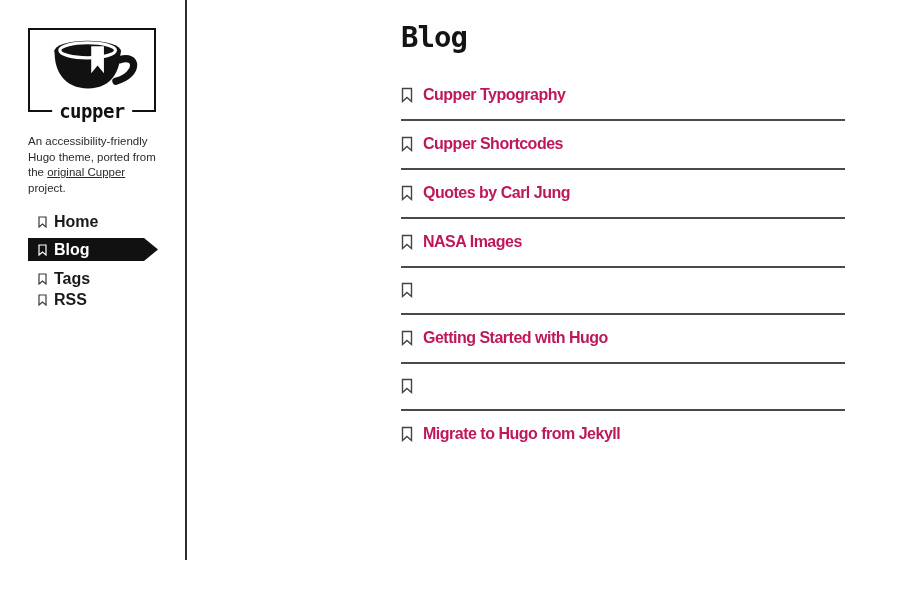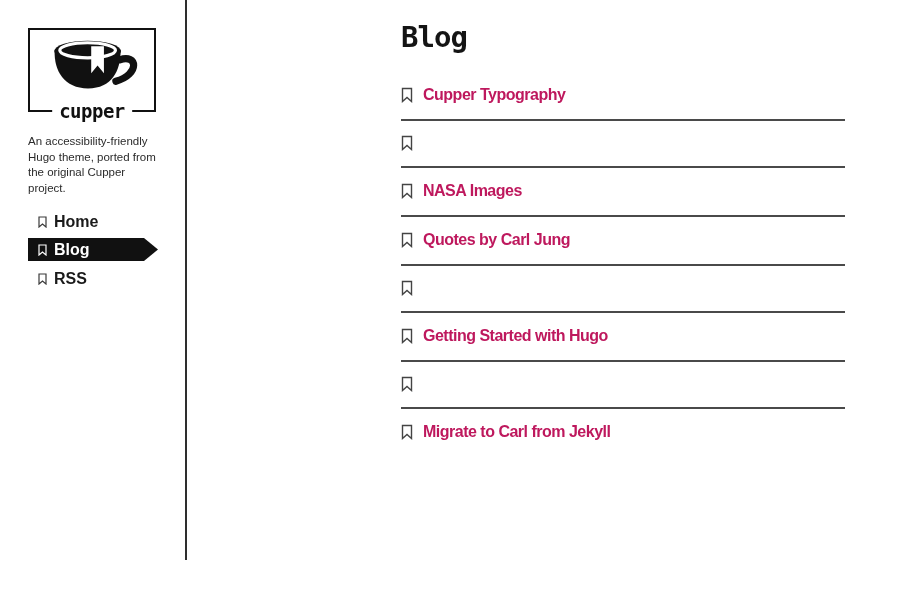--- a/index.html
+++ b/index.html
@@ -43,20 +43,21 @@
 
   .tagline {
     width: 138px;
     font-size: 11.5px;
     line-height: 15.5px;
     color: #2b2b2b;
     margin-bottom: 18px;
   }
   .tagline a {
     color: #2b2b2b;
+    text-decoration: underline;
     cursor: pointer;
   }
 
   .nav { list-style: none; margin-left: 10px; }
   .nav li { margin-bottom: 6px; }
   .nav-link {
     display: flex;
     align-items: center;
     gap: 7px;
     font-size: 16px;
@@ -153,20 +154,30 @@
         <span>Blog</span>
       </a>
     </li>
     <li>
       <a class="nav-link">
         <span class="bm">
           <svg width="9" height="12" viewBox="0 0 9 12">
               <path d="M1,1 h7 v10 l-3.5,-3 -3.5,3 z" fill="none" stroke="#3a3a3a" stroke-width="1.2"></path>
             </svg>
         </span>
+        <span>Tags</span>
+      </a>
+    </li>
+    <li>
+      <a class="nav-link">
+        <span class="bm">
+          <svg width="9" height="12" viewBox="0 0 9 12">
+              <path d="M1,1 h7 v10 l-3.5,-3 -3.5,3 z" fill="none" stroke="#3a3a3a" stroke-width="1.2"></path>
+            </svg>
+        </span>
         <span>RSS</span>
       </a>
     </li>
   </ul>
 </aside>
 
 <main class="main">
   <h1 class="page-title">Blog</h1>
 
   <ul class="post-list">
@@ -177,43 +188,44 @@
           </svg>
       </span>
       <a class="post-link">Cupper Typography</a>
     </li>
     <li>
       <span class="bm">
         <svg width="12" height="16" viewBox="0 0 12 16">
             <path d="M1.5,1.5 h9 v13 l-4.5,-4 -4.5,4 z" fill="none" stroke="#444" stroke-width="1.4"></path>
           </svg>
       </span>
+      <a class="post-link">Cupper Shortcodes</a>
+    </li>
+    <li>
+      <span class="bm">
+        <svg width="12" height="16" viewBox="0 0 12 16">
+            <path d="M1.5,1.5 h9 v13 l-4.5,-4 -4.5,4 z" fill="none" stroke="#444" stroke-width="1.4"></path>
+          </svg>
+      </span>
+      <a class="post-link">Quotes by Carl Jung</a>
     </li>
     <li>
       <span class="bm">
         <svg width="12" height="16" viewBox="0 0 12 16">
             <path d="M1.5,1.5 h9 v13 l-4.5,-4 -4.5,4 z" fill="none" stroke="#444" stroke-width="1.4"></path>
           </svg>
       </span>
       <a class="post-link">NASA Images</a>
     </li>
     <li>
       <span class="bm">
         <svg width="12" height="16" viewBox="0 0 12 16">
             <path d="M1.5,1.5 h9 v13 l-4.5,-4 -4.5,4 z" fill="none" stroke="#444" stroke-width="1.4"></path>
           </svg>
       </span>
-      <a class="post-link">Quotes by Carl Jung</a>
-    </li>
-    <li>
-      <span class="bm">
-        <svg width="12" height="16" viewBox="0 0 12 16">
-            <path d="M1.5,1.5 h9 v13 l-4.5,-4 -4.5,4 z" fill="none" stroke="#444" stroke-width="1.4"></path>
-          </svg>
-      </span>
     </li>
     <li>
       <span class="bm">
         <svg width="12" height="16" viewBox="0 0 12 16">
             <path d="M1.5,1.5 h9 v13 l-4.5,-4 -4.5,4 z" fill="none" stroke="#444" stroke-width="1.4"></path>
           </svg>
       </span>
       <a class="post-link">Getting Started with Hugo</a>
     </li>
     <li>
@@ -222,16 +234,16 @@
             <path d="M1.5,1.5 h9 v13 l-4.5,-4 -4.5,4 z" fill="none" stroke="#444" stroke-width="1.4"></path>
           </svg>
       </span>
     </li>
     <li>
       <span class="bm">
         <svg width="12" height="16" viewBox="0 0 12 16">
             <path d="M1.5,1.5 h9 v13 l-4.5,-4 -4.5,4 z" fill="none" stroke="#444" stroke-width="1.4"></path>
           </svg>
       </span>
-      <a class="post-link">Migrate to Carl from Jekyll</a>
+      <a class="post-link">Migrate to Hugo from Jekyll</a>
     </li>
   </ul>
 </main>
 
 </body></html>

